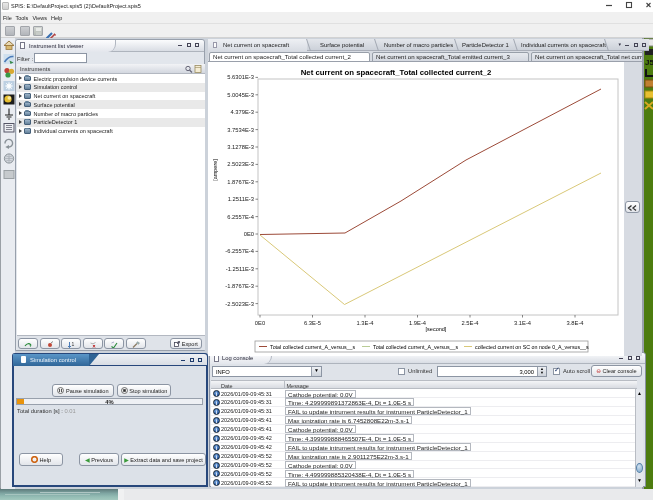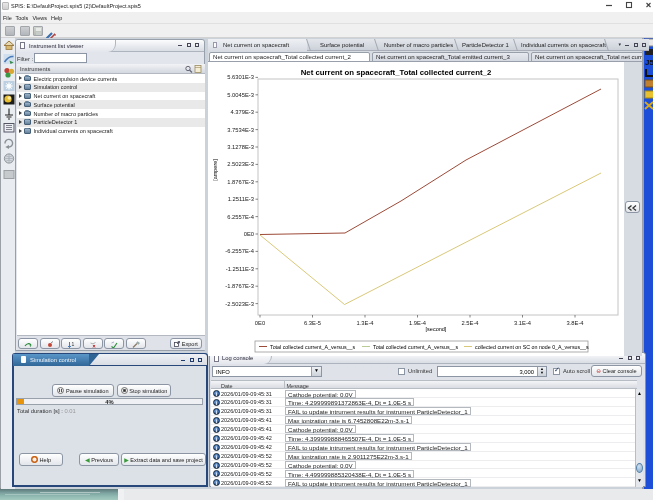--- a/index.html
+++ b/index.html
@@ -12,21 +12,21 @@
 #titlebar { position:absolute; left:0; top:0; width:653px; height:12px; background:#ffffff; }
 #titlebar .ttext { position:absolute; left:10px; top:3px; font-size:5.5px; color:#222; white-space:nowrap; }
 #menubar { position:absolute; left:0; top:12px; width:653px; height:12px; background:#f0f0f0; font-size:5.5px; color:#222; border-bottom:1px solid #e0e0e0; }
 #menubar span { position:absolute; top:3px; }
 #toolbar { position:absolute; left:0; top:24px; width:653px; height:14px; background:#f0f0f0; border-bottom:1px solid #d2d2d2; }
 .tbico { position:absolute; top:2px; width:10px; height:10px; background:linear-gradient(#cdcfd2,#b2b5ba); border:1px solid #a2a5aa; border-radius:1px; }
 
 
 #content { position:absolute; left:0; top:38px; width:653px; height:451px; background:#ccd2da; }
 #lstrip { position:absolute; left:0; top:0; width:14px; height:451px; background:#e9ecf1; }
-#rstrip { position:absolute; left:641px; top:0; width:12px; height:451px; background:#1d4ed8; border-left:2px solid #9aa0aa; }
+#rstrip { position:absolute; left:641px; top:0; width:12px; height:451px; background:#4d7c0f; border-left:2px solid #9aa0aa; }
 .wb { width:4px; height:1px; background:#445; }
 .wb2 { width:4px; height:4px; border:1px solid #445; border-top-width:1.5px; }
 .wb3 { width:4px; height:4px; border:1px solid #445; }
 
 
 #ipanel { position:absolute; left:14px; top:1px; width:190px; height:312px; background:#e2e6ec; border:1px solid #98a0ac; border-radius:3px 3px 0 0; }
 #ipanel .hdr { position:absolute; left:0; top:0; width:100%; height:12px; background:linear-gradient(#fbfcfd,#d9dde4); border-bottom:1px solid #aeb4bd; border-radius:3px 3px 0 0; }
 #ipanel .filter { position:absolute; left:0; top:12px; width:100%; height:12px; }
 #ipanel .ihdr { position:absolute; left:1px; top:24px; width:188px; height:10px; background:linear-gradient(#f2f3f6,#d3d7df); border-bottom:1px solid #b3b8c1; font-size:5.8px; color:#333; }
 #tree { position:absolute; left:1px; top:34px; width:188px; height:262px; background:#fff; overflow:hidden; }

